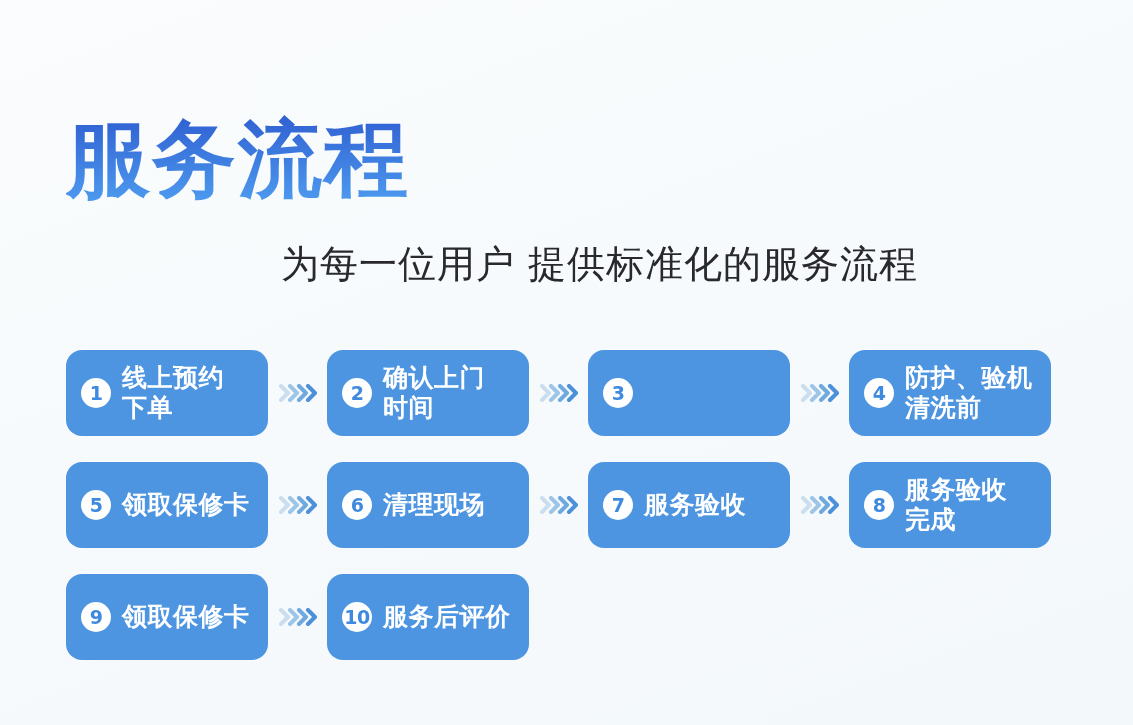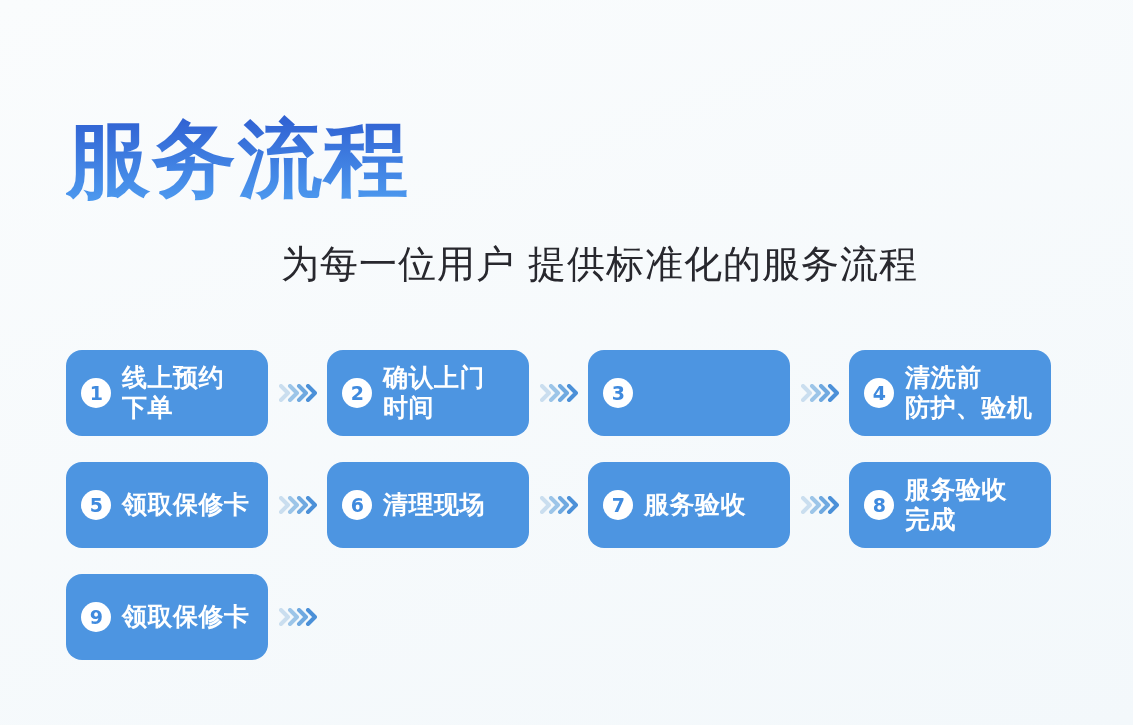--- a/index.html
+++ b/index.html
@@ -117,22 +117,22 @@
           <svg width="38" height="18" viewBox="0 0 38 18">
             <polyline points="2,2 9,9 2,16" fill="none" stroke="#cadeef" stroke-width="4" stroke-linecap="round" stroke-linejoin="round"></polyline>
             <polyline points="11,2 18,9 11,16" fill="none" stroke="#9cc5e8" stroke-width="4" stroke-linecap="round" stroke-linejoin="round"></polyline>
             <polyline points="20,2 27,9 20,16" fill="none" stroke="#6fa9e0" stroke-width="4" stroke-linecap="round" stroke-linejoin="round"></polyline>
             <polyline points="29,2 36,9 29,16" fill="none" stroke="#4b90d8" stroke-width="4" stroke-linecap="round" stroke-linejoin="round"></polyline>
           </svg>
         </span>
         <div class="step-box">
           <span class="badge">4</span>
           <span class="step-label">
+            <span class="step-line">防护、验机</span>
             <span class="step-line">清洗前</span>
-            <span class="step-line">防护、验机</span>
           </span>
         </div>
       </div>
       <div class="flow-row">
         <div class="step-box">
           <span class="badge">5</span>
           <span class="step-label">
             <span class="step-line">领取保修卡</span>
           </span>
         </div>
@@ -188,15 +188,21 @@
           </span>
         </div>
         <span class="arrow">
           <svg width="38" height="18" viewBox="0 0 38 18">
             <polyline points="2,2 9,9 2,16" fill="none" stroke="#cadeef" stroke-width="4" stroke-linecap="round" stroke-linejoin="round"></polyline>
             <polyline points="11,2 18,9 11,16" fill="none" stroke="#9cc5e8" stroke-width="4" stroke-linecap="round" stroke-linejoin="round"></polyline>
             <polyline points="20,2 27,9 20,16" fill="none" stroke="#6fa9e0" stroke-width="4" stroke-linecap="round" stroke-linejoin="round"></polyline>
             <polyline points="29,2 36,9 29,16" fill="none" stroke="#4b90d8" stroke-width="4" stroke-linecap="round" stroke-linejoin="round"></polyline>
           </svg>
         </span>
+        <div class="step-box">
+          <span class="badge">10</span>
+          <span class="step-label">
+            <span class="step-line">服务后评价</span>
+          </span>
+        </div>
       </div>
     </div>
 </div>
 
 </body></html>

